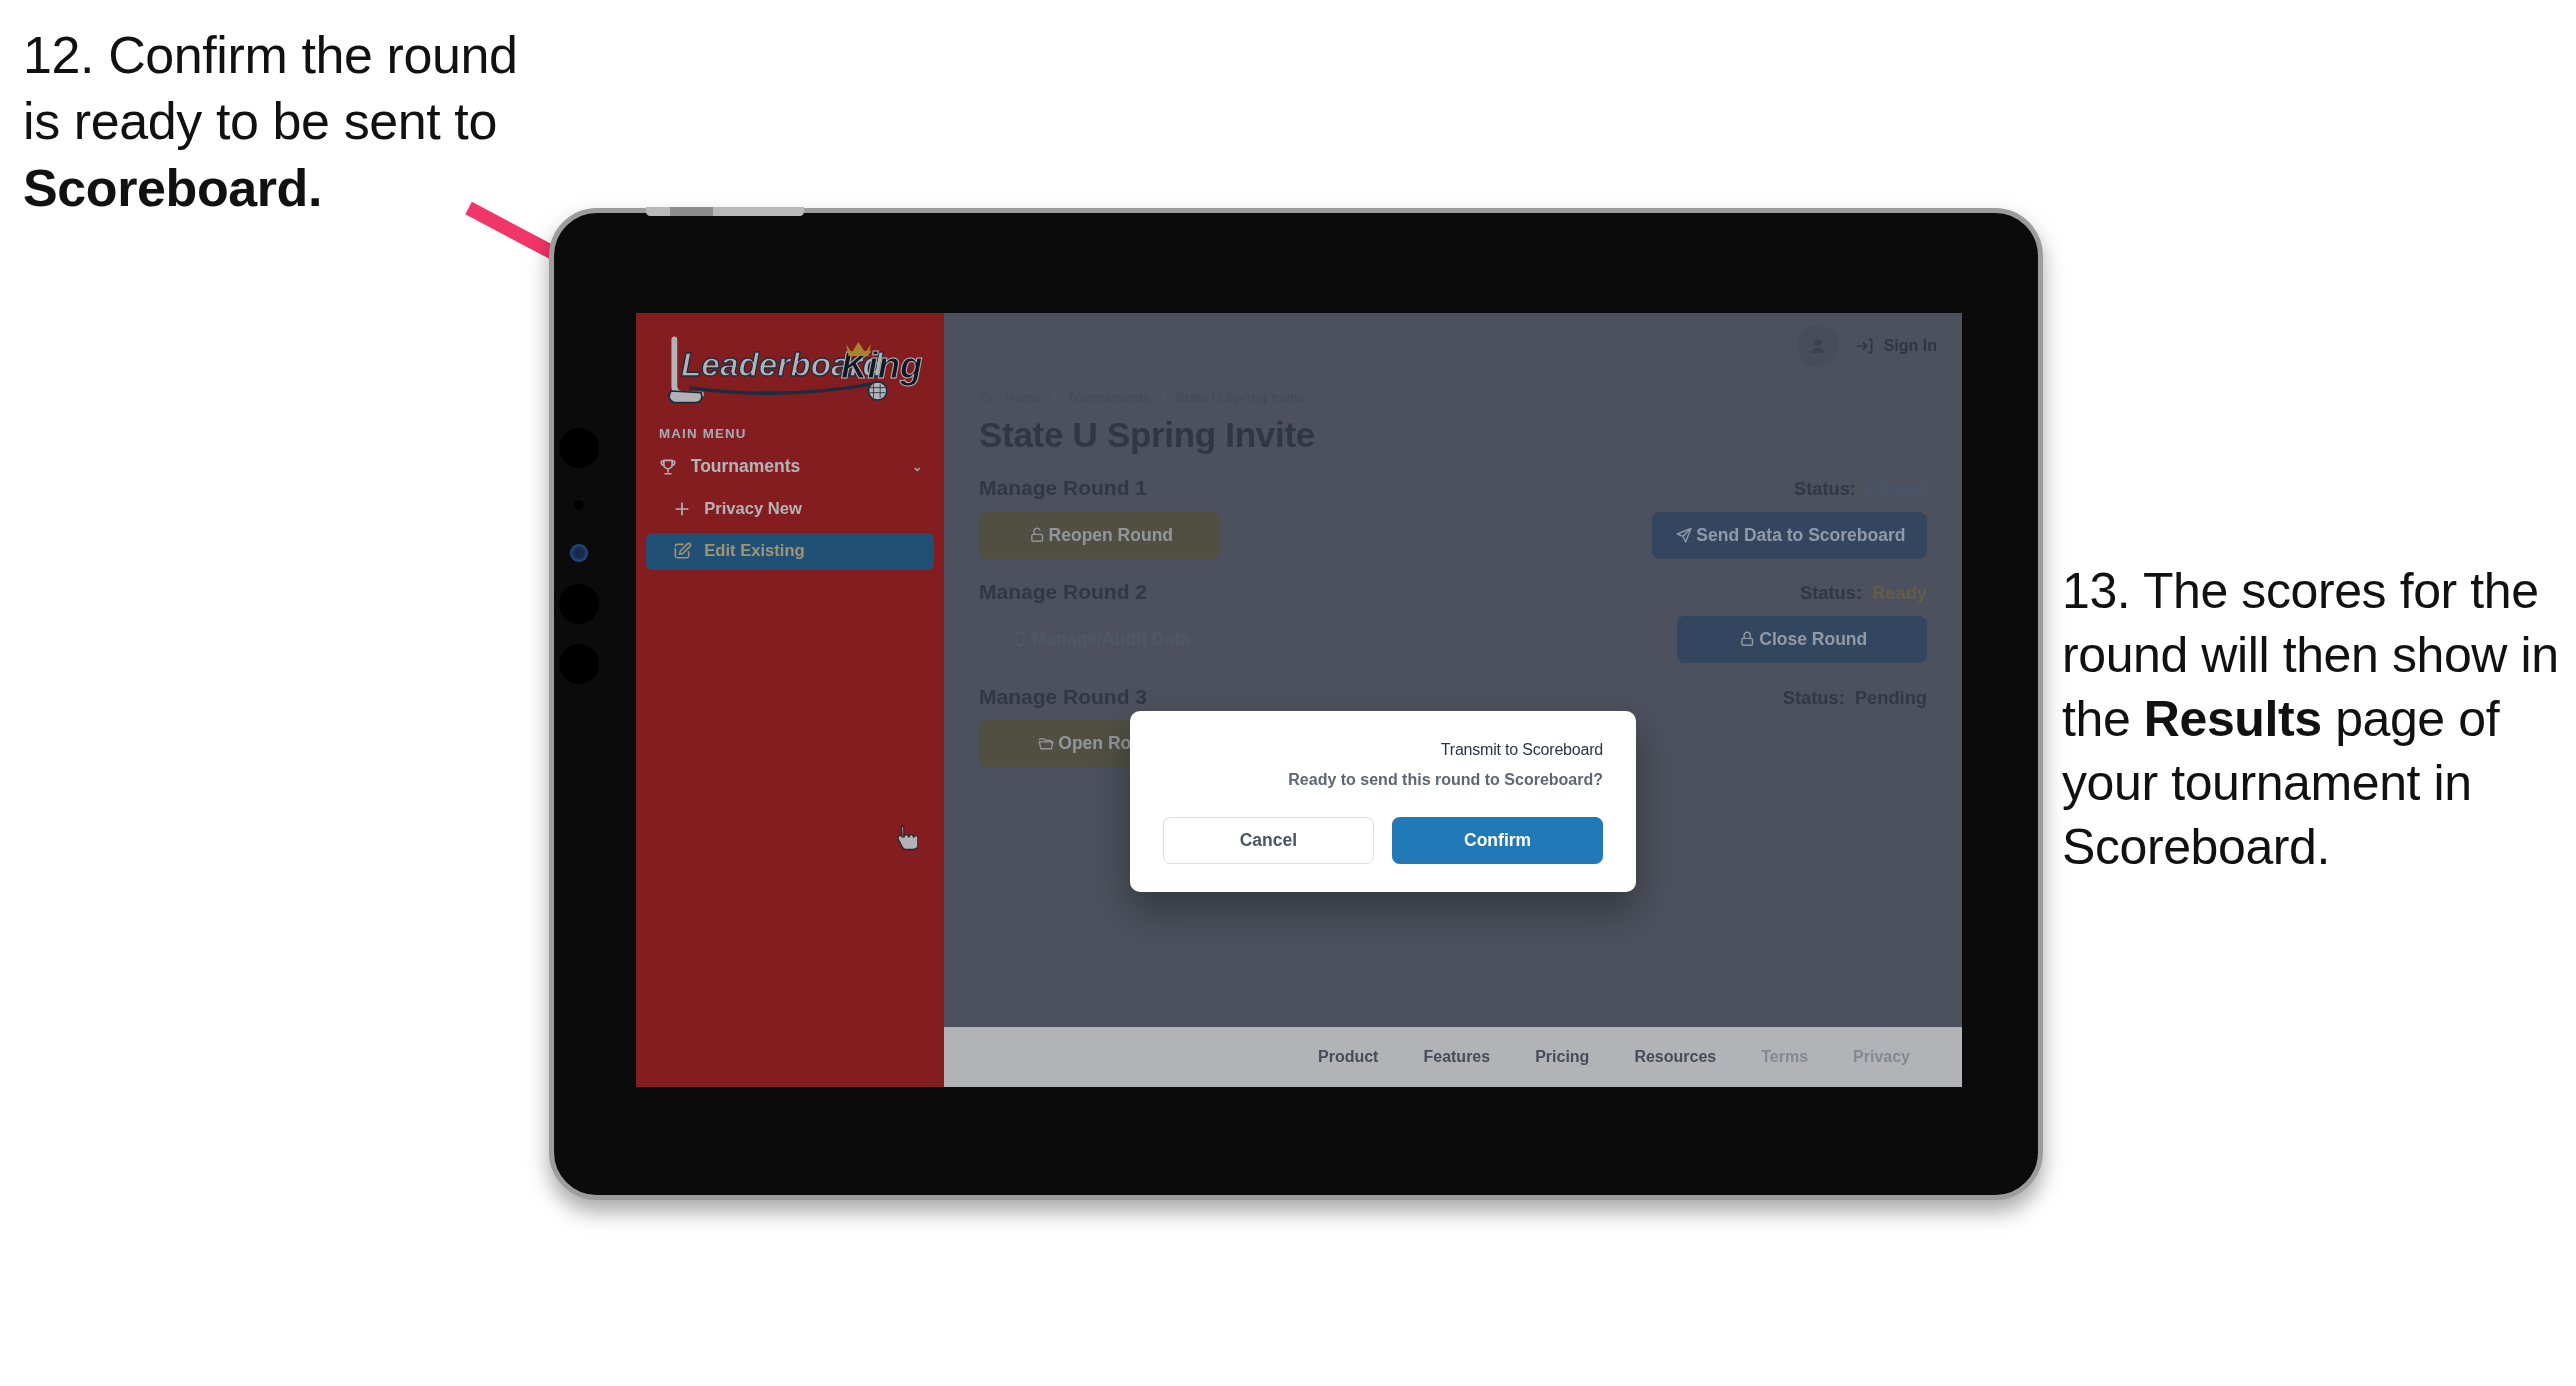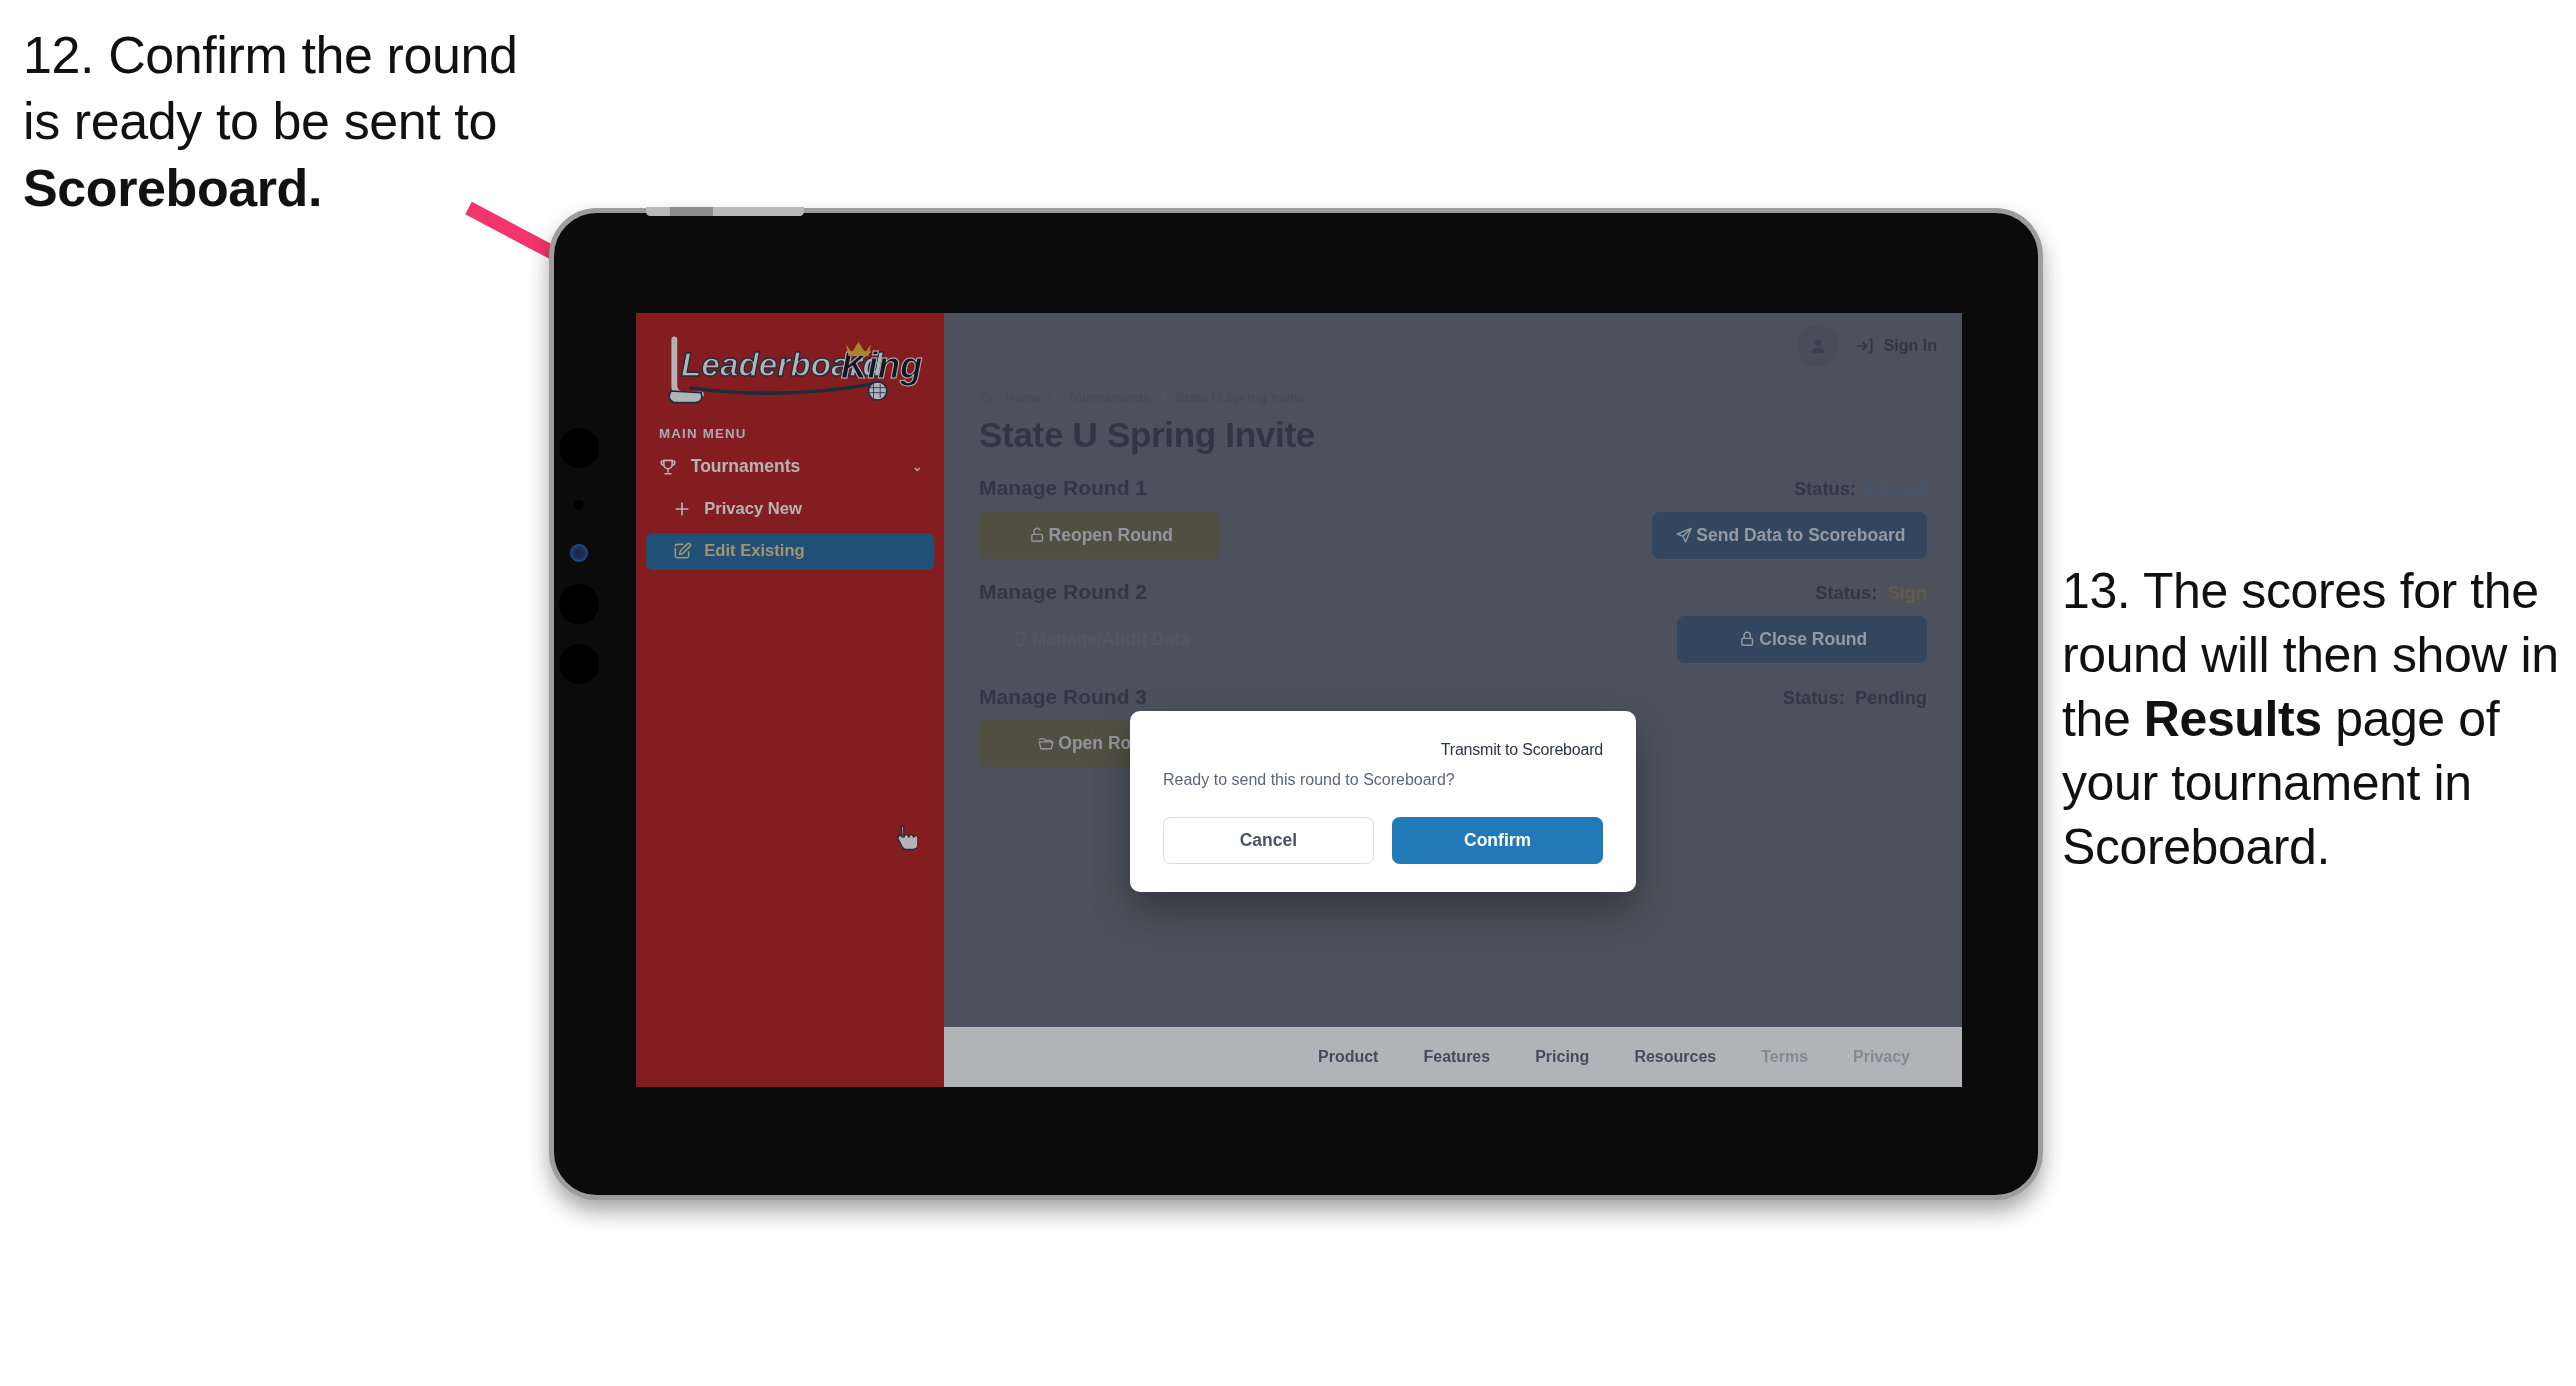--- a/index.html
+++ b/index.html
@@ -131,21 +131,21 @@
   #footer a.muted { color:#b9bec7; }
 
   
   #dim { position:absolute; left:0; top:0; width:1326px; height:774px; background: rgba(28,32,40,.34); }
   #modal {
     position:absolute; left: 494px; top: 398px; width: 506px;
     background:#ffffff; border-radius: 10px; padding: 30px 33px 28px 33px;
     box-shadow: 0 18.3px 38px rgba(0,0,0,.32);
   }
   #modal h3 { font-size: 16px; font-weight: 400; color:#2b3443; letter-spacing:-0.2px;text-align:right; }
-  #modal p { margin-top: 11.6px; font-size: 16px; font-weight: 400; color:#5d6576; }
+  #modal p { margin-top: 11.6px; font-size: 16px; font-weight: 700; color:#5d6576;text-align:right; }
   #modal .row { display:flex; gap: 18.3px; margin-top: 28px; }
   #modal .row .mbtn {
     flex: 1; height: 47px; border-radius: 7.5px; font-size: 17.5px; font-weight: 700;
     display:flex; align-items:center; justify-content:center; cursor:pointer;
   }
   .mbtn.cancel { background:#fff; border:0.8px solid #d9dde4; color:#4b5462; }
   .mbtn.confirm { background:#2279b8; border:0.8px solid #2279b8; color:#ffffff; }
 </style>
 </head>
 <body>
@@ -306,21 +306,21 @@
                 <span>Send Data to Scoreboard</span>
               </button>
             </div>
           </section>
 
           <section class="round-block">
             <div class="round-head">
               <div class="round-title">Manage Round 2</div>
               <div class="round-status">
                 <span>Status:</span>
-                <span class="v st-open">Sign</span>
+                <span class="v st-open">Ready</span>
               </div>
             </div>
             <div class="round-actions">
               <button class="btn btn-ghost">
                 <span class="ico">
                   <svg viewBox="0 0 24 24" fill="none" stroke="#6d7585" stroke-width="1.8" stroke-linejoin="round">
                     <rect x="7" y="3" width="10" height="18" rx="2"></rect>
                       <path d="M10 18h4"></path>
                   </svg>
                 </span>

